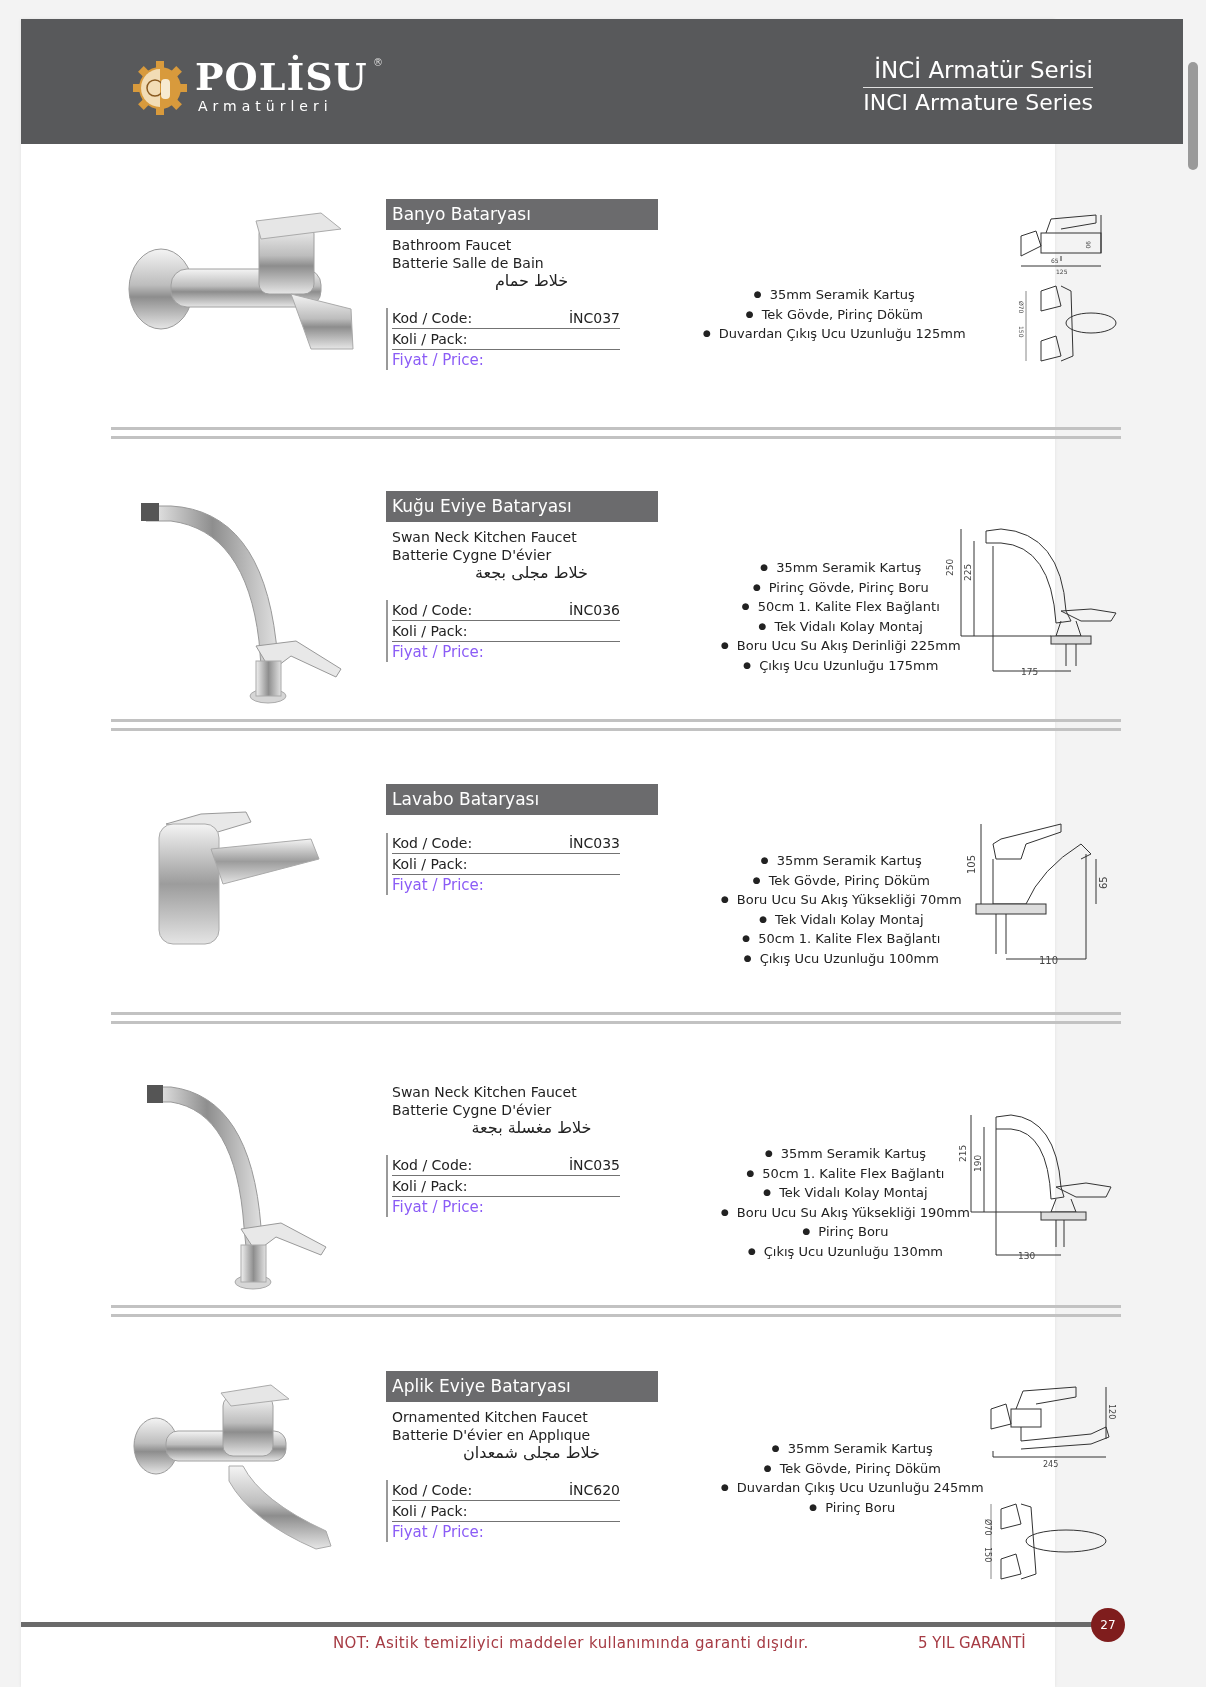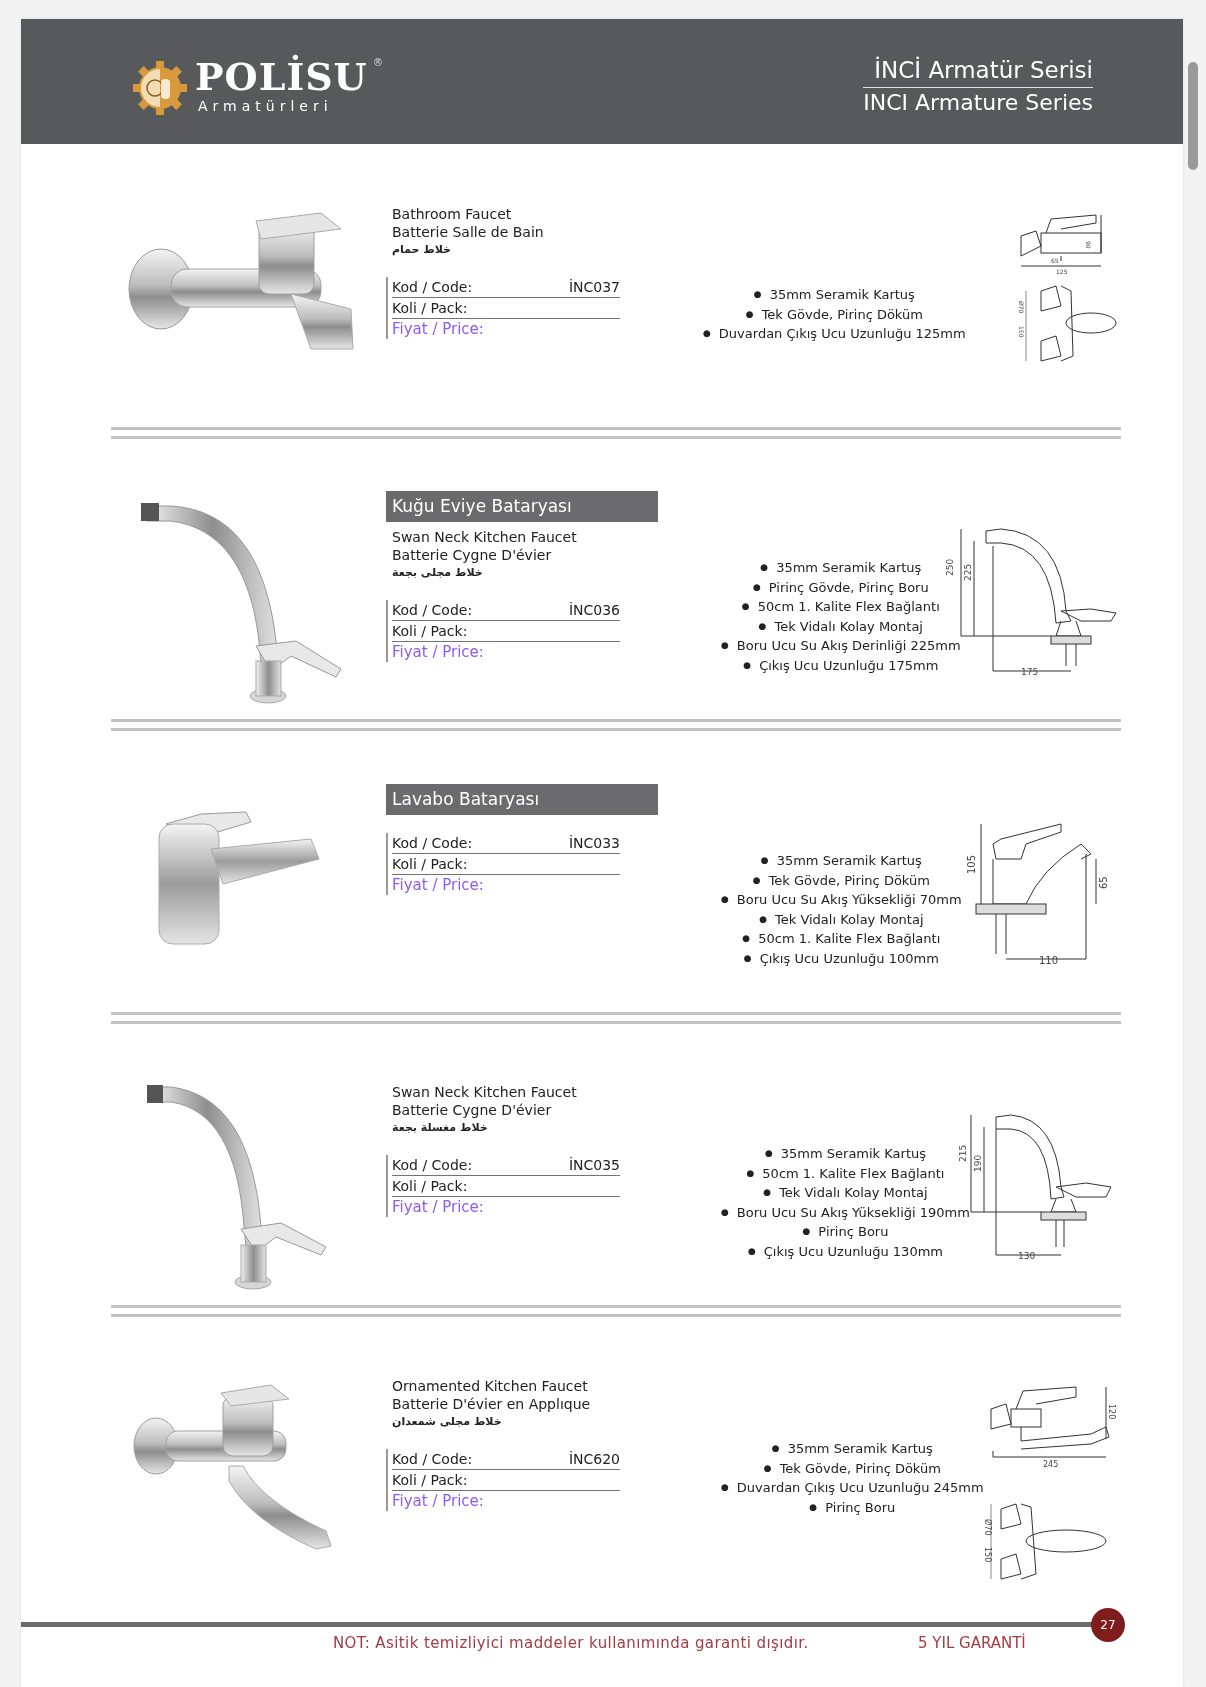--- a/index.html
+++ b/index.html
@@ -1,34 +1,34 @@
 <!DOCTYPE html>
 <html><head>
 <meta charset="utf-8">
 <style>
   html,body{margin:0;padding:0;}
   body{width:1206px;height:1687px;background:#f3f3f3;position:relative;overflow:hidden;font-family:"DejaVu Sans",sans-serif;}
-  .page{position:absolute;left:21px;top:19px;width:1162px;height:1668px;background:#ffffff;box-shadow:0 0 3px rgba(0,0,0,0.08);}
+  .page{position:absolute;left:21px;top:19px;width:1034px;height:1668px;background:#ffffff;box-shadow:0 0 3px rgba(0,0,0,0.08);}
   .header{position:absolute;left:0;top:0;width:1162px;height:125px;background:#58595b;}
   .logo{position:absolute;left:112px;top:36px;width:260px;height:60px;}
   .logo-gear{position:absolute;left:0;top:6px;width:54px;height:54px;}
   .logo-name{position:absolute;left:62px;top:0;font-family:"DejaVu Serif",serif;font-weight:bold;font-size:38px;color:#ffffff;letter-spacing:1px;line-height:44px;}
   .logo-reg{position:absolute;left:240px;top:2px;font-size:10px;color:#ddd;}
   .logo-sub{position:absolute;left:65px;top:43px;font-size:14px;color:#ffffff;letter-spacing:5px;}
   .series{position:absolute;right:90px;top:36px;text-align:right;color:#ffffff;}
   .series-tr{font-family:"DejaVu Sans",sans-serif;font-size:23px;padding:0 0 2px 0;border-bottom:1px solid #e0e0e0;line-height:30px;}
   .series-en{font-size:22px;padding-top:2px;}
   .scrollbar{position:absolute;left:1188px;top:62px;width:10px;height:108px;border-radius:5px;background:#9a9a9a;}
 
   .product{position:absolute;left:0;width:1162px;height:290px;}
   .photo{position:absolute;left:90px;top:0;width:260px;height:220px;}
   .info{position:absolute;left:365px;top:0;width:285px;}
   .title-bar{height:31px;background:#6b6b6d;color:#ffffff;font-size:17px;line-height:31px;padding-left:6px;width:266px;}
   .desc{padding-left:6px;margin-top:6px;font-size:14px;color:#222;line-height:18px;}
-  .desc .ar{font-size:11px;direction:rtl;text-align:left;unicode-bidi:plaintext;font-weight:bold;}
+  .desc .ar{font-size:16px;direction:rtl;text-align:center;unicode-bidi:plaintext;}
   .meta{position:relative;margin-top:18px;border-left:2px solid #999;padding-left:4px;width:228px;}
   .meta-row{font-size:14px;color:#222;line-height:20px;border-bottom:1px solid #737373;display:flex;justify-content:space-between;}
   .meta-row.price{border-bottom:none;color:#8b5cf6;font-size:15px;text-align:right;}
   .specs{position:absolute;left:690px;top:48px;font-size:13px;color:#222;list-style:none;margin:12px;padding:0;line-height:19.5px;text-align:center;}
   .specs li::before{content:"\25CF";font-size:9px;margin-right:8px;vertical-align:2px;}
   .drawing{position:absolute;}
   .sep{position:absolute;left:90px;width:1010px;height:14px;}
   .sep div{height:3px;background:#c2c2c2;margin-bottom:6px;}
 
   .footer-line{position:absolute;left:0;top:1603px;width:1085px;height:5px;background:#6a6a6a;}
@@ -81,20 +81,21 @@
             <stop offset="1" stop-color="#e6e6e6"></stop>
         </linearGradient>
       </defs>
       <ellipse cx="50" cy="90" rx="32" ry="40" fill="url(#chrome)" stroke="#9a9a9a"></ellipse>
       <rect x="60" y="70" width="150" height="38" rx="16" fill="url(#chrome)" stroke="#a0a0a0"></rect>
       <rect x="148" y="25" width="55" height="70" rx="10" fill="url(#chrome)" stroke="#a0a0a0"></rect>
       <path d="M145 22 L210 14 L230 30 L150 40 Z" fill="#e6e6e6" stroke="#aaa"></path>
       <path d="M180 95 L240 110 L242 150 L200 150 Z" fill="url(#chrome)" stroke="#aaa"></path>
     </svg>
     <div class="info">
+      <div class="title-bar">Banyo Bataryası</div>
       <div class="desc">
         <div>Bathroom Faucet</div>
         <div>Batterie Salle de Bain</div>
         <div class="ar">خلاط حمام</div>
       </div>
       <div class="meta">
         <div class="meta-row">
             <span>Kod / Code:</span>
             <span>İNC037</span>
           </div>
@@ -323,20 +324,21 @@
 
   <div class="product" style="top:1352px;">
     <svg class="photo" viewBox="0 0 260 220">
       <ellipse cx="45" cy="75" rx="22" ry="28" fill="url(#chrome)" stroke="#9a9a9a"></ellipse>
       <rect x="55" y="60" width="120" height="30" rx="12" fill="url(#chrome)" stroke="#a0a0a0"></rect>
       <rect x="112" y="25" width="50" height="60" rx="10" fill="url(#chrome)" stroke="#a0a0a0"></rect>
       <path d="M110 22 L160 14 L178 28 L120 35 Z" fill="#e6e6e6" stroke="#aaa"></path>
       <path d="M118 95 L132 95 Q150 130 215 160 L220 175 L205 178 Q140 150 118 110 Z" fill="url(#chrome)" stroke="#aaa"></path>
     </svg>
     <div class="info">
+      <div class="title-bar">Aplik Eviye Bataryası</div>
       <div class="desc">
         <div>Ornamented Kitchen Faucet</div>
         <div>Batterie D'évier en Applıque</div>
         <div class="ar">خلاط مجلى شمعدان</div>
       </div>
       <div class="meta">
         <div class="meta-row">
             <span>Kod / Code:</span>
             <span>İNC620</span>
           </div>

